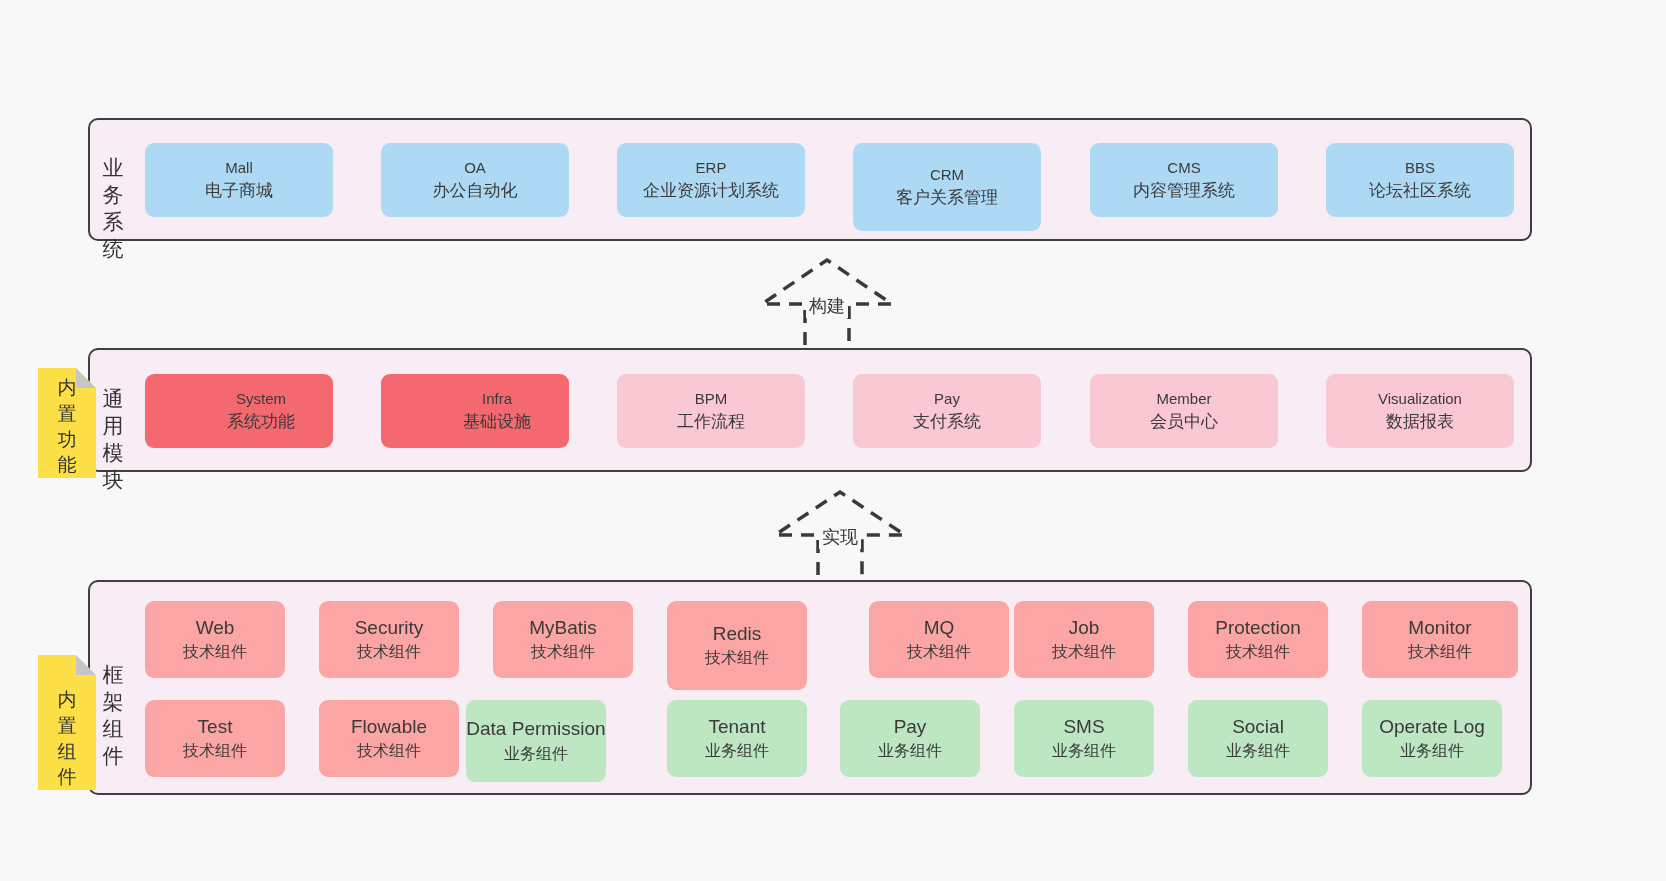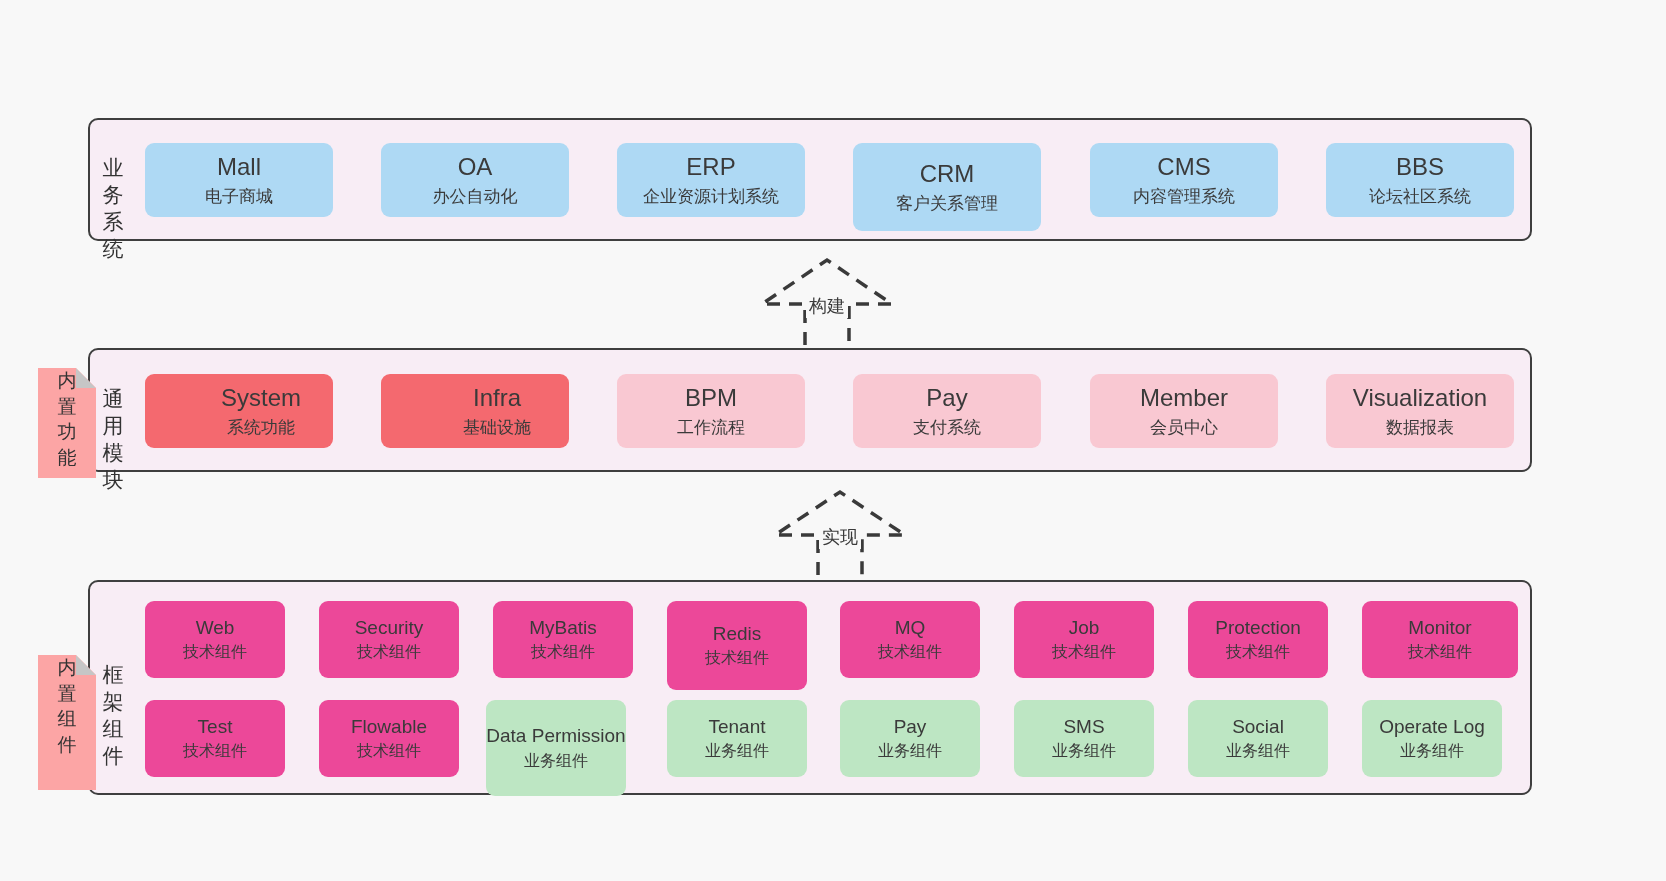--- a/index.html
+++ b/index.html
@@ -33,36 +33,36 @@
     position:absolute;
     border-radius:9px;
     display:flex;
     flex-direction:column;
     align-items:center;
     justify-content:center;
     text-align:center;
     color:#3a3a3a;
     z-index:2;
   }
-  .node .t { font-size:24px; line-height:1.18; }
+  .node .t { font-size:15px; line-height:1.18; }
   .node .s { font-size:17px; line-height:1.18; margin-top:5px; }
   .node.small .t { font-size:19px; }
   .node.small .s { font-size:16px; margin-top:4px; }
   .blue   { background:#aed9f4; }
   .red    { background:#f4696f;padding-left:44px; }
   .pink   { background:#f9c8d2; }
-  .green  { background:#ec4899; }
+  .green  { background:#fca5a5; }
   .lgreen { background:#bde6c3; }
   .sticky {
     position:absolute;
     width:58px;
-    background:#fca5a5;
+    background:#fde047;
     clip-path: polygon(0 0, calc(100% - 20px) 0, 100% 20px, 100% 100%, 0 100%);
     display:flex;
-    align-items:flex-start;
+    align-items:flex-end;
     justify-content:center;
     z-index:5;
   }
   .sticky::after {
     content:"";
     position:absolute;
     top:0; right:0;
     width:20px; height:20px;
     background:#c6c6c6;
     clip-path: polygon(0 0, 100% 100%, 0 100%);
@@ -182,21 +182,21 @@
   <div class="s">技术组件</div>
 </div>
 <div class="node green small" style="left:493px;top:601px;width:140px;height:77px">
   <div class="t">MyBatis</div>
   <div class="s">技术组件</div>
 </div>
 <div class="node green small" style="left:667px;top:601px;width:140px;height:89px">
   <div class="t">Redis</div>
   <div class="s">技术组件</div>
 </div>
-<div class="node green small" style="left:840px;top:601px;width:140px;height:77px">
+<div class="node green small" style="left:869px;top:601px;width:140px;height:77px">
   <div class="t">MQ</div>
   <div class="s">技术组件</div>
 </div>
 <div class="node green small" style="left:1014px;top:601px;width:140px;height:77px">
   <div class="t">Job</div>
   <div class="s">技术组件</div>
 </div>
 <div class="node green small" style="left:1188px;top:601px;width:140px;height:77px">
   <div class="t">Protection</div>
   <div class="s">技术组件</div>
@@ -207,21 +207,21 @@
 </div>
 
 <div class="node green small" style="left:145px;top:700px;width:140px;height:77px">
   <div class="t">Test</div>
   <div class="s">技术组件</div>
 </div>
 <div class="node green small" style="left:319px;top:700px;width:140px;height:77px">
   <div class="t">Flowable</div>
   <div class="s">技术组件</div>
 </div>
-<div class="node lgreen small" style="left:486px;top:700px;width:140px;height:96px">
+<div class="node lgreen small" style="left:466px;top:700px;width:140px;height:82px">
   <div class="t">Data Permission</div>
   <div class="s">业务组件</div>
 </div>
 <div class="node lgreen small" style="left:667px;top:700px;width:140px;height:77px">
   <div class="t">Tenant</div>
   <div class="s">业务组件</div>
 </div>
 <div class="node lgreen small" style="left:840px;top:700px;width:140px;height:77px">
   <div class="t">Pay</div>
   <div class="s">业务组件</div>

